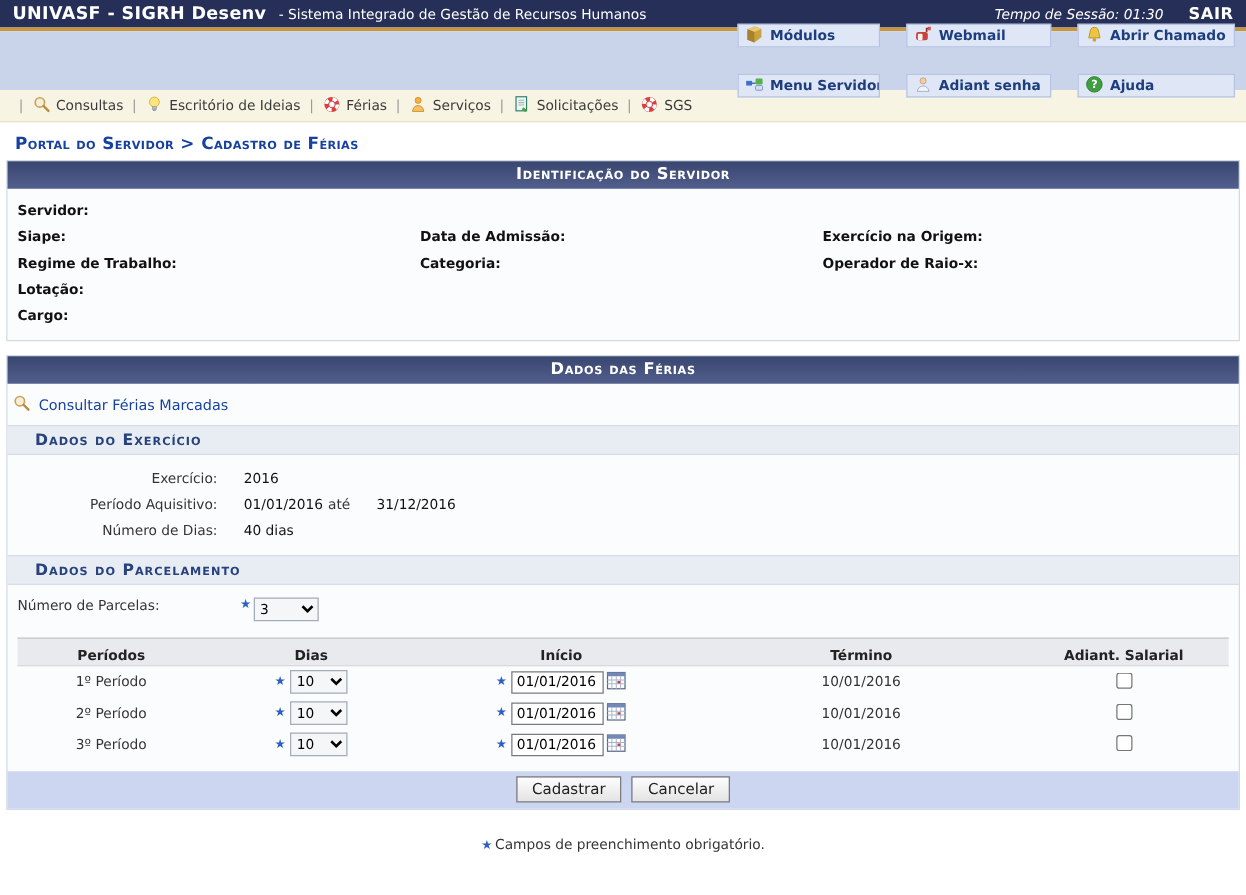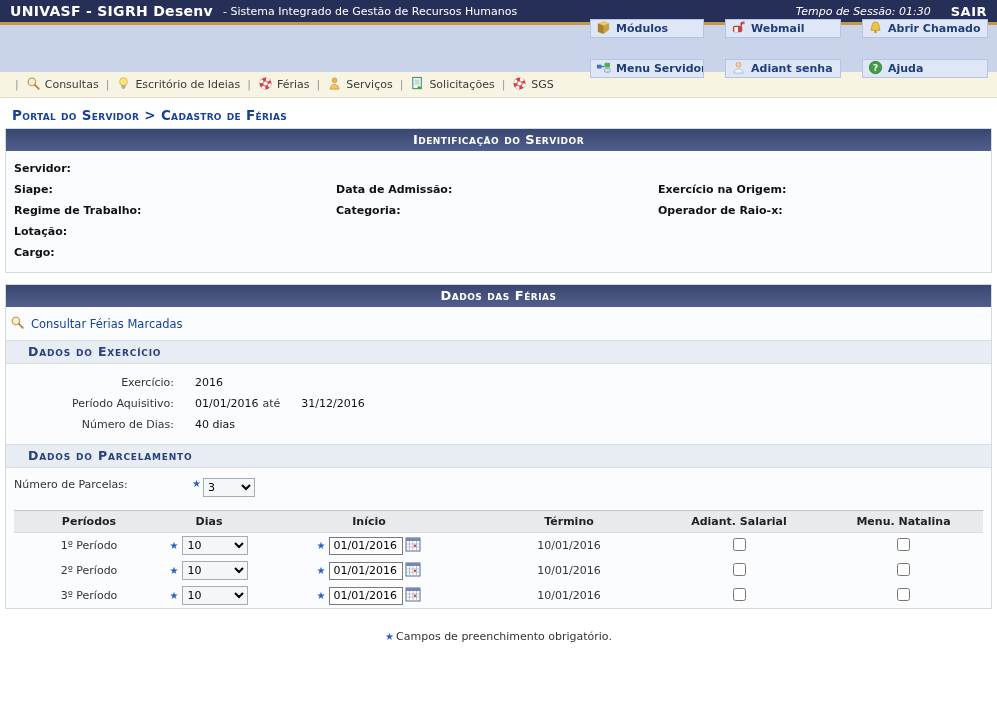--- a/index.html
+++ b/index.html
@@ -44,24 +44,24 @@
   .fields { padding:8px 0 9px; }
   .f-row { display:flex; min-height:21px; align-items:center; }
   .f-label { width:172px; text-align:right; padding-right:4px; }
   .f-val { font-weight:normal; color:#111; margin-left:17px; }
   .f-mid { margin:0 4px; font-weight:normal; }
   .parcelas-row { padding:10px 0 13px 8px; display:flex; }
   .p-label { width:178px; }
   .req { color:#2d5fc2; font-size:10px; margin-right:2px; }
   select { font-family:inherit; font-size:11px; height:19px; border:1px solid #a3acb9; background:#f5f6f8; }
   .parcelas-select { width:52px; }
-  .dias-select { width:66px; }
+  .dias-select { width:46px; }
   
   .ftable { margin:0 8px; }
-  .ft-cols { display:grid; grid-template-columns:150px 90px 230px 170px 170px 1fr; align-items:center; }
+  .ft-cols { display:grid; grid-template-columns:150px 90px 230px 170px 170px 1fr; align-items:center;gap:40px; }
   .ft-header { background:#e9eaee; border-top:1px solid #c6c6c6; border-bottom:1px solid #dadada; height:23px; font-weight:bold; color:#222; }
   .ft-header > div { text-align:center; }
   .ft-row { height:25px; }
   .ft-cell { text-align:center; }
   .cell-flex { display:flex; justify-content:center; align-items:center; gap:2px; }
   .date-input { width:74px; height:18px; border:1px solid #7a7a7a; font-size:11px; padding:0 3px; font-family:inherit; }
   input[type=checkbox] { width:13px; height:13px; margin:0; }
   
   .actions-bar { background:#ccd6f0; margin-top:9px; padding:4px 0 5px; display:flex; justify-content:center; gap:8px; }
   .form-btn { font-size:12px; padding:2px 12px 3px; border:1px solid #7b7b7b; background:linear-gradient(#fefefe,#e3e3e3); cursor:pointer; font-family:inherit; color:#222; }
@@ -322,17 +322,21 @@
               <path d="M1 7h14M1 10h14M4.5 4v10M8 4v10M11.5 4v10" stroke="#aab4c8" stroke-width="0.8"></path>
               <rect x="9" y="7.8" width="2.2" height="1.9" fill="#d83434"></rect>
             </svg></span>
       </div>
       <div class="ft-cell">10/01/2016</div>
       <div class="ft-cell"><input type="checkbox" style=""></div>
       <div class="ft-cell"><input type="checkbox" style=""></div>
     </div>
   </div>
 
+  <div class="actions-bar">
+    <button class="form-btn">Cadastrar</button>
+    <button class="form-btn">Cancelar</button>
+  </div>
 </div>
 
 <div class="required-note">
   <span class="req">★</span><span>Campos de preenchimento obrigatório.</span>
 </div>
 
 </body></html>

